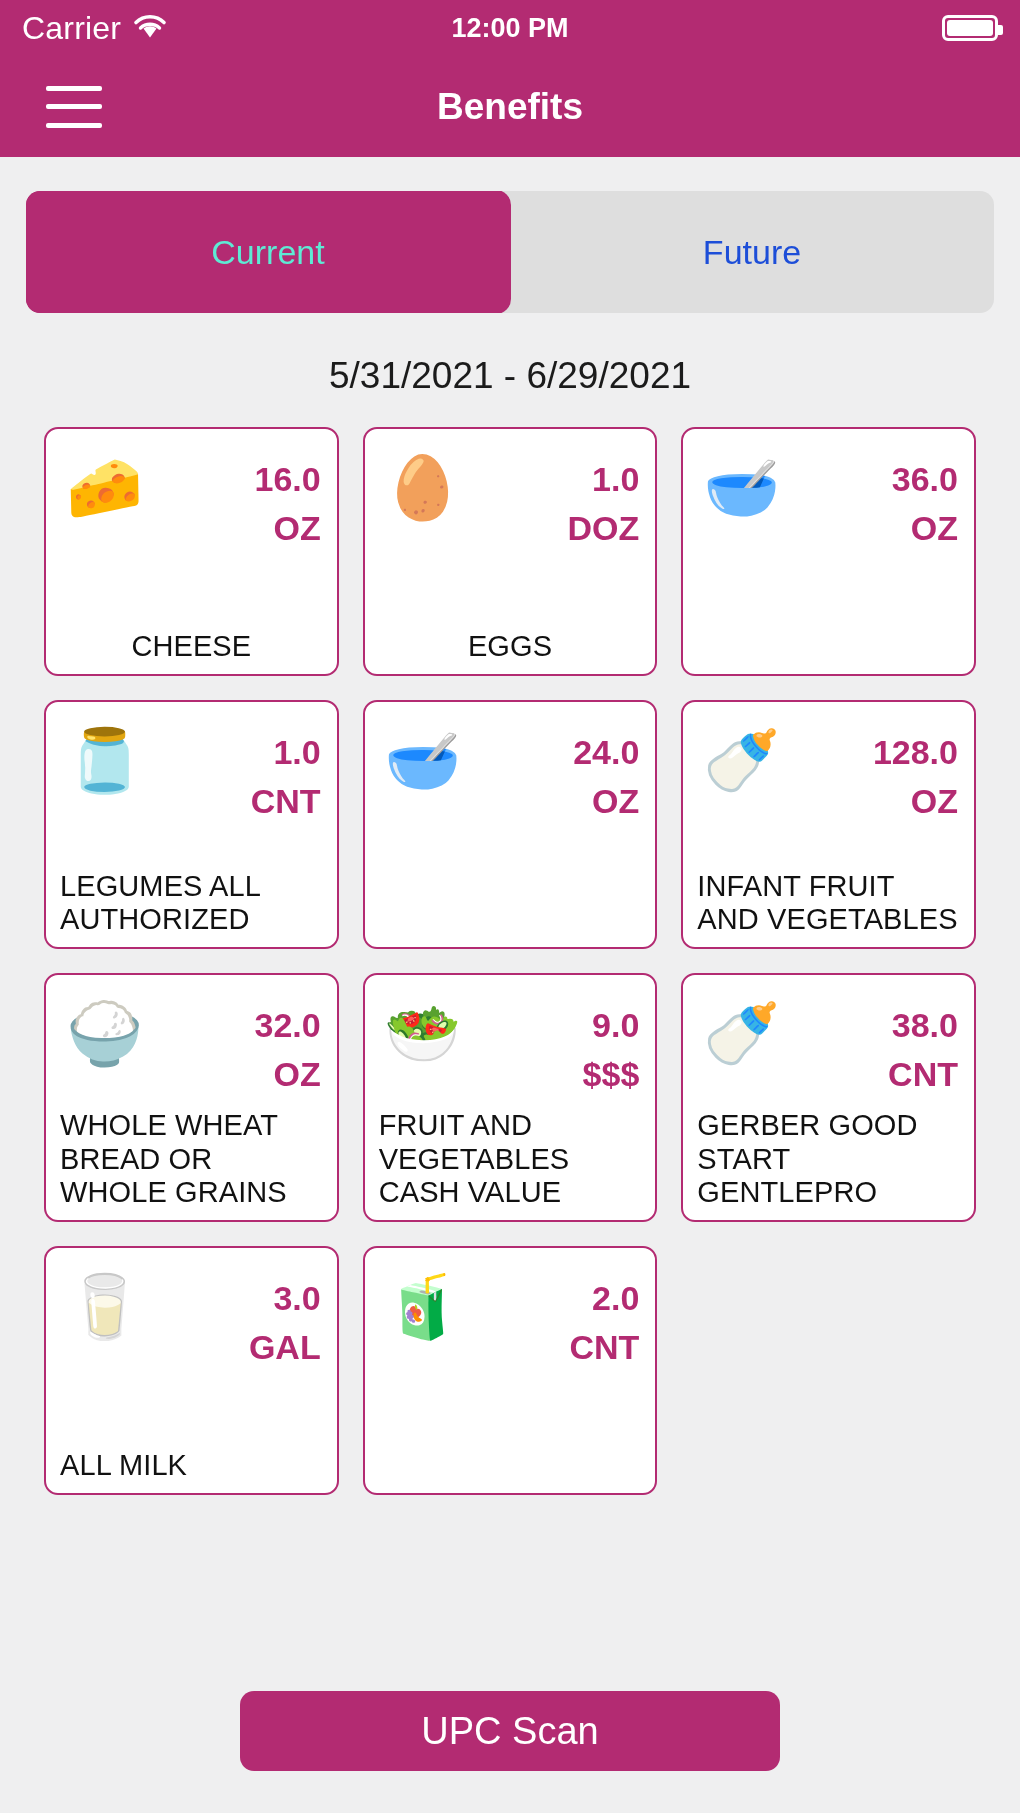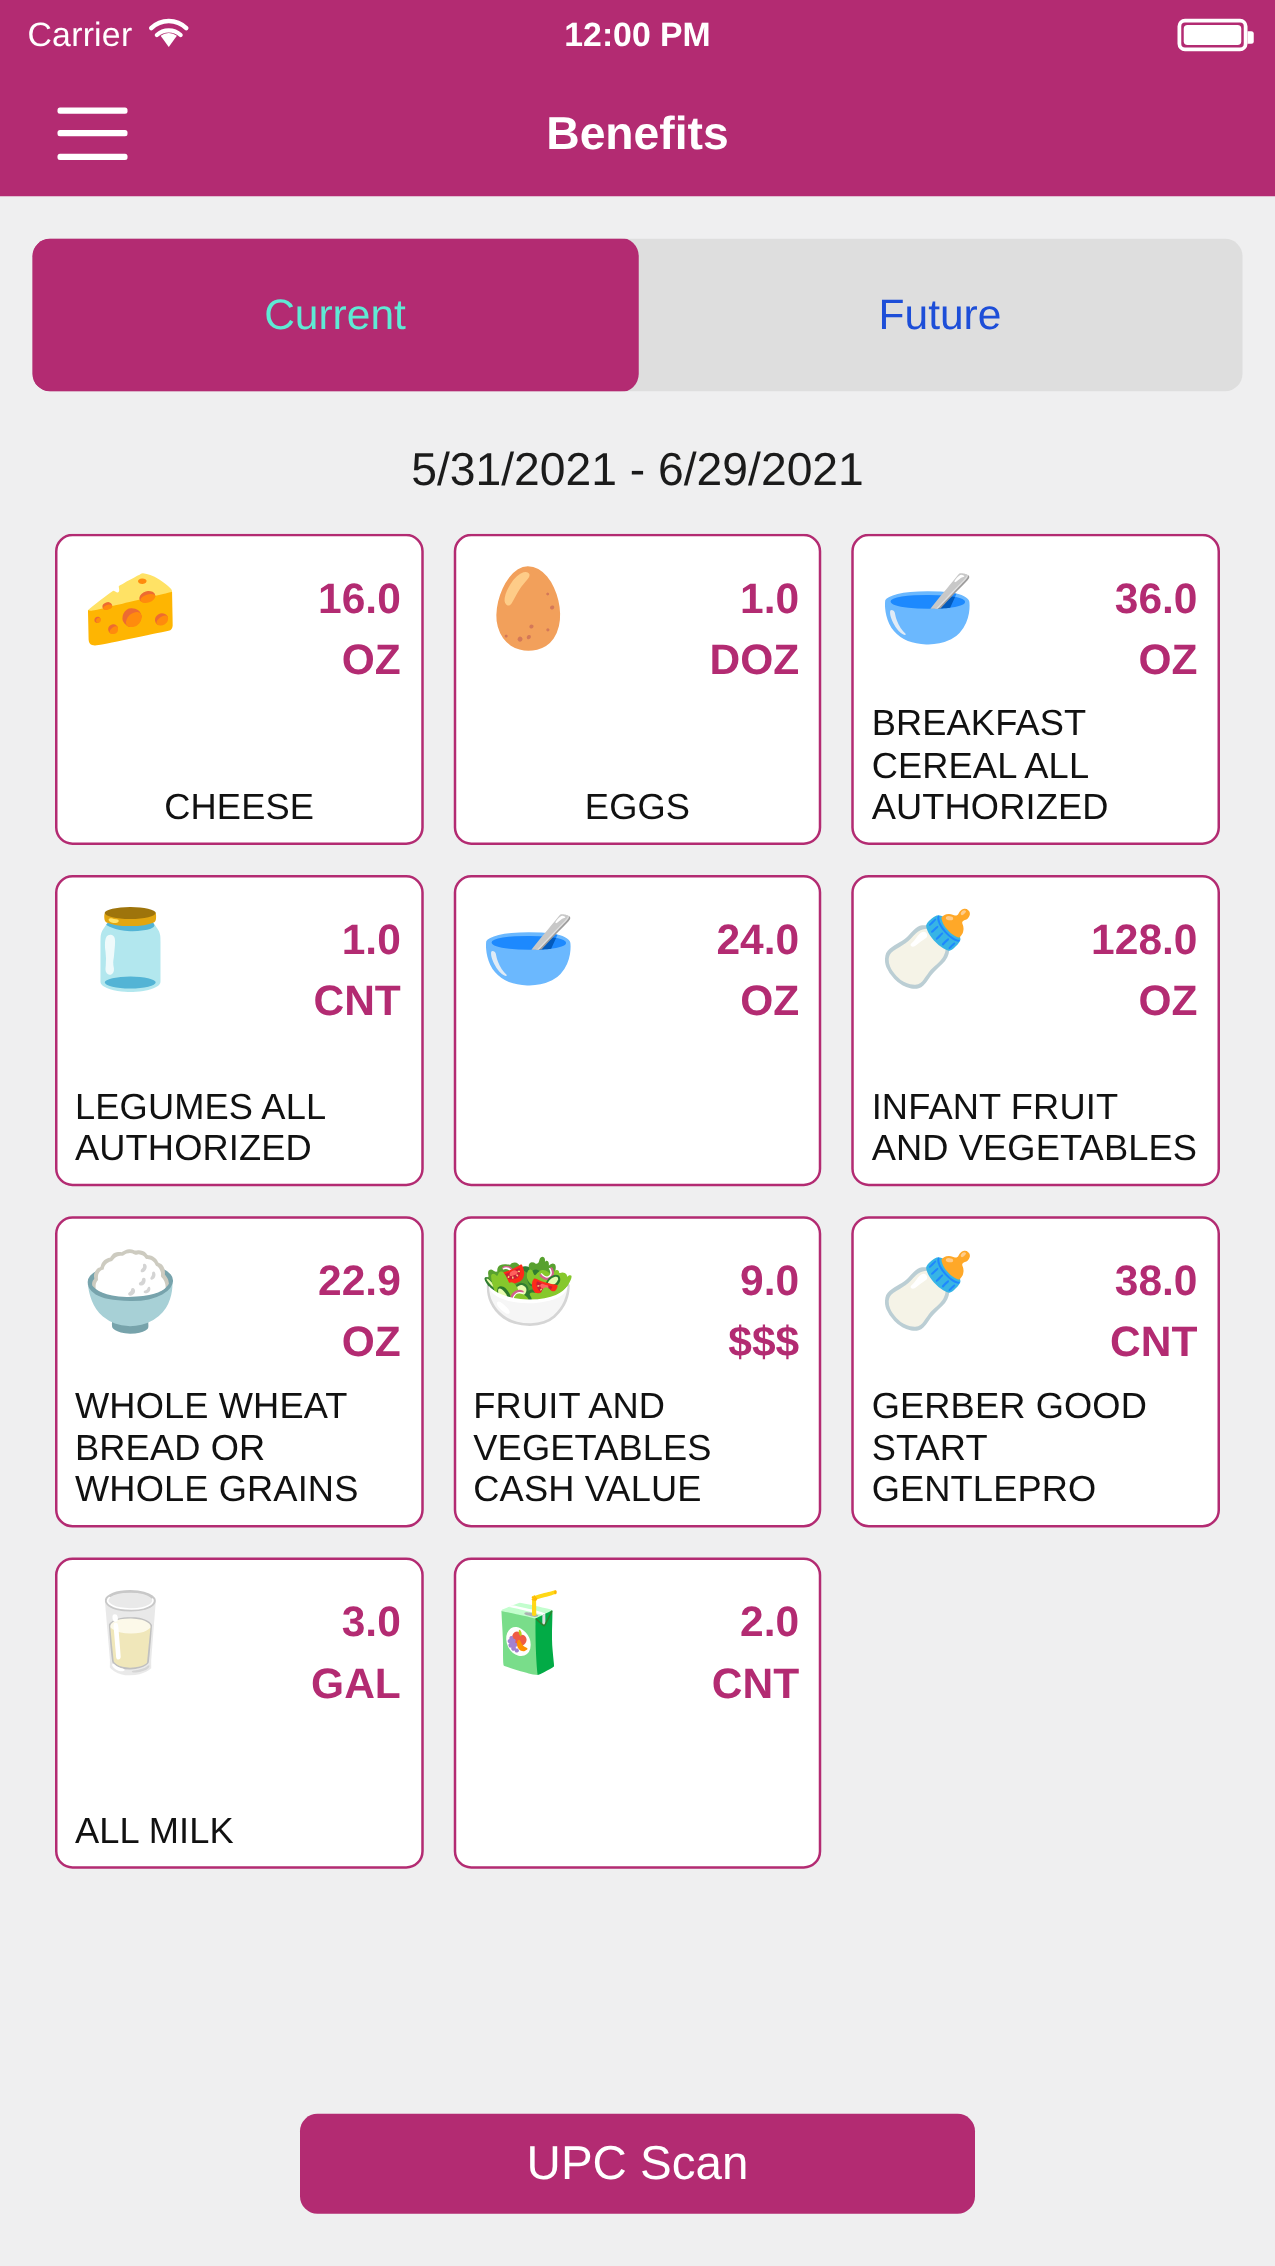--- a/index.html
+++ b/index.html
@@ -29,21 +29,21 @@
     padding: 0 22px;
     flex: 0 0 auto;
     position: relative;
   }
   .status-left {
     display: flex;
     align-items: center;
     gap: 12px;
   }
   .carrier-label {
-    font-size: 27px;
+    font-size: 32px;
     letter-spacing: 0.2px;
   }
   .wifi-icon { display: block; }
   .status-time {
     position: absolute;
     left: 0; right: 0;
     text-align: center;
     font-size: 27px;
     font-weight: 600;
     pointer-events: none;
@@ -292,21 +292,20 @@
       </div>
 
       <div class="card">
         <div class="card-top">
           <div class="card-emoji">🥣</div>
           <div class="card-qty">
             <span>36.0</span>
             <span class="unit">OZ</span>
           </div>
         </div>
-        <div class="card-label">BREAKFAST CEREAL ALL AUTHORIZED</div>
       </div>
 
       <div class="card">
         <div class="card-top">
           <div class="card-emoji">🫙</div>
           <div class="card-qty">
             <span>1.0</span>
             <span class="unit">CNT</span>
           </div>
         </div>
@@ -331,21 +330,21 @@
             <span class="unit">OZ</span>
           </div>
         </div>
         <div class="card-label">INFANT FRUIT AND VEGETABLES</div>
       </div>
 
       <div class="card">
         <div class="card-top">
           <div class="card-emoji">🍚</div>
           <div class="card-qty">
-            <span>22.9</span>
+            <span>32.0</span>
             <span class="unit">OZ</span>
           </div>
         </div>
         <div class="card-label">WHOLE WHEAT BREAD OR WHOLE GRAINS</div>
       </div>
 
       <div class="card">
         <div class="card-top">
           <div class="card-emoji">🥗</div>
           <div class="card-qty">

